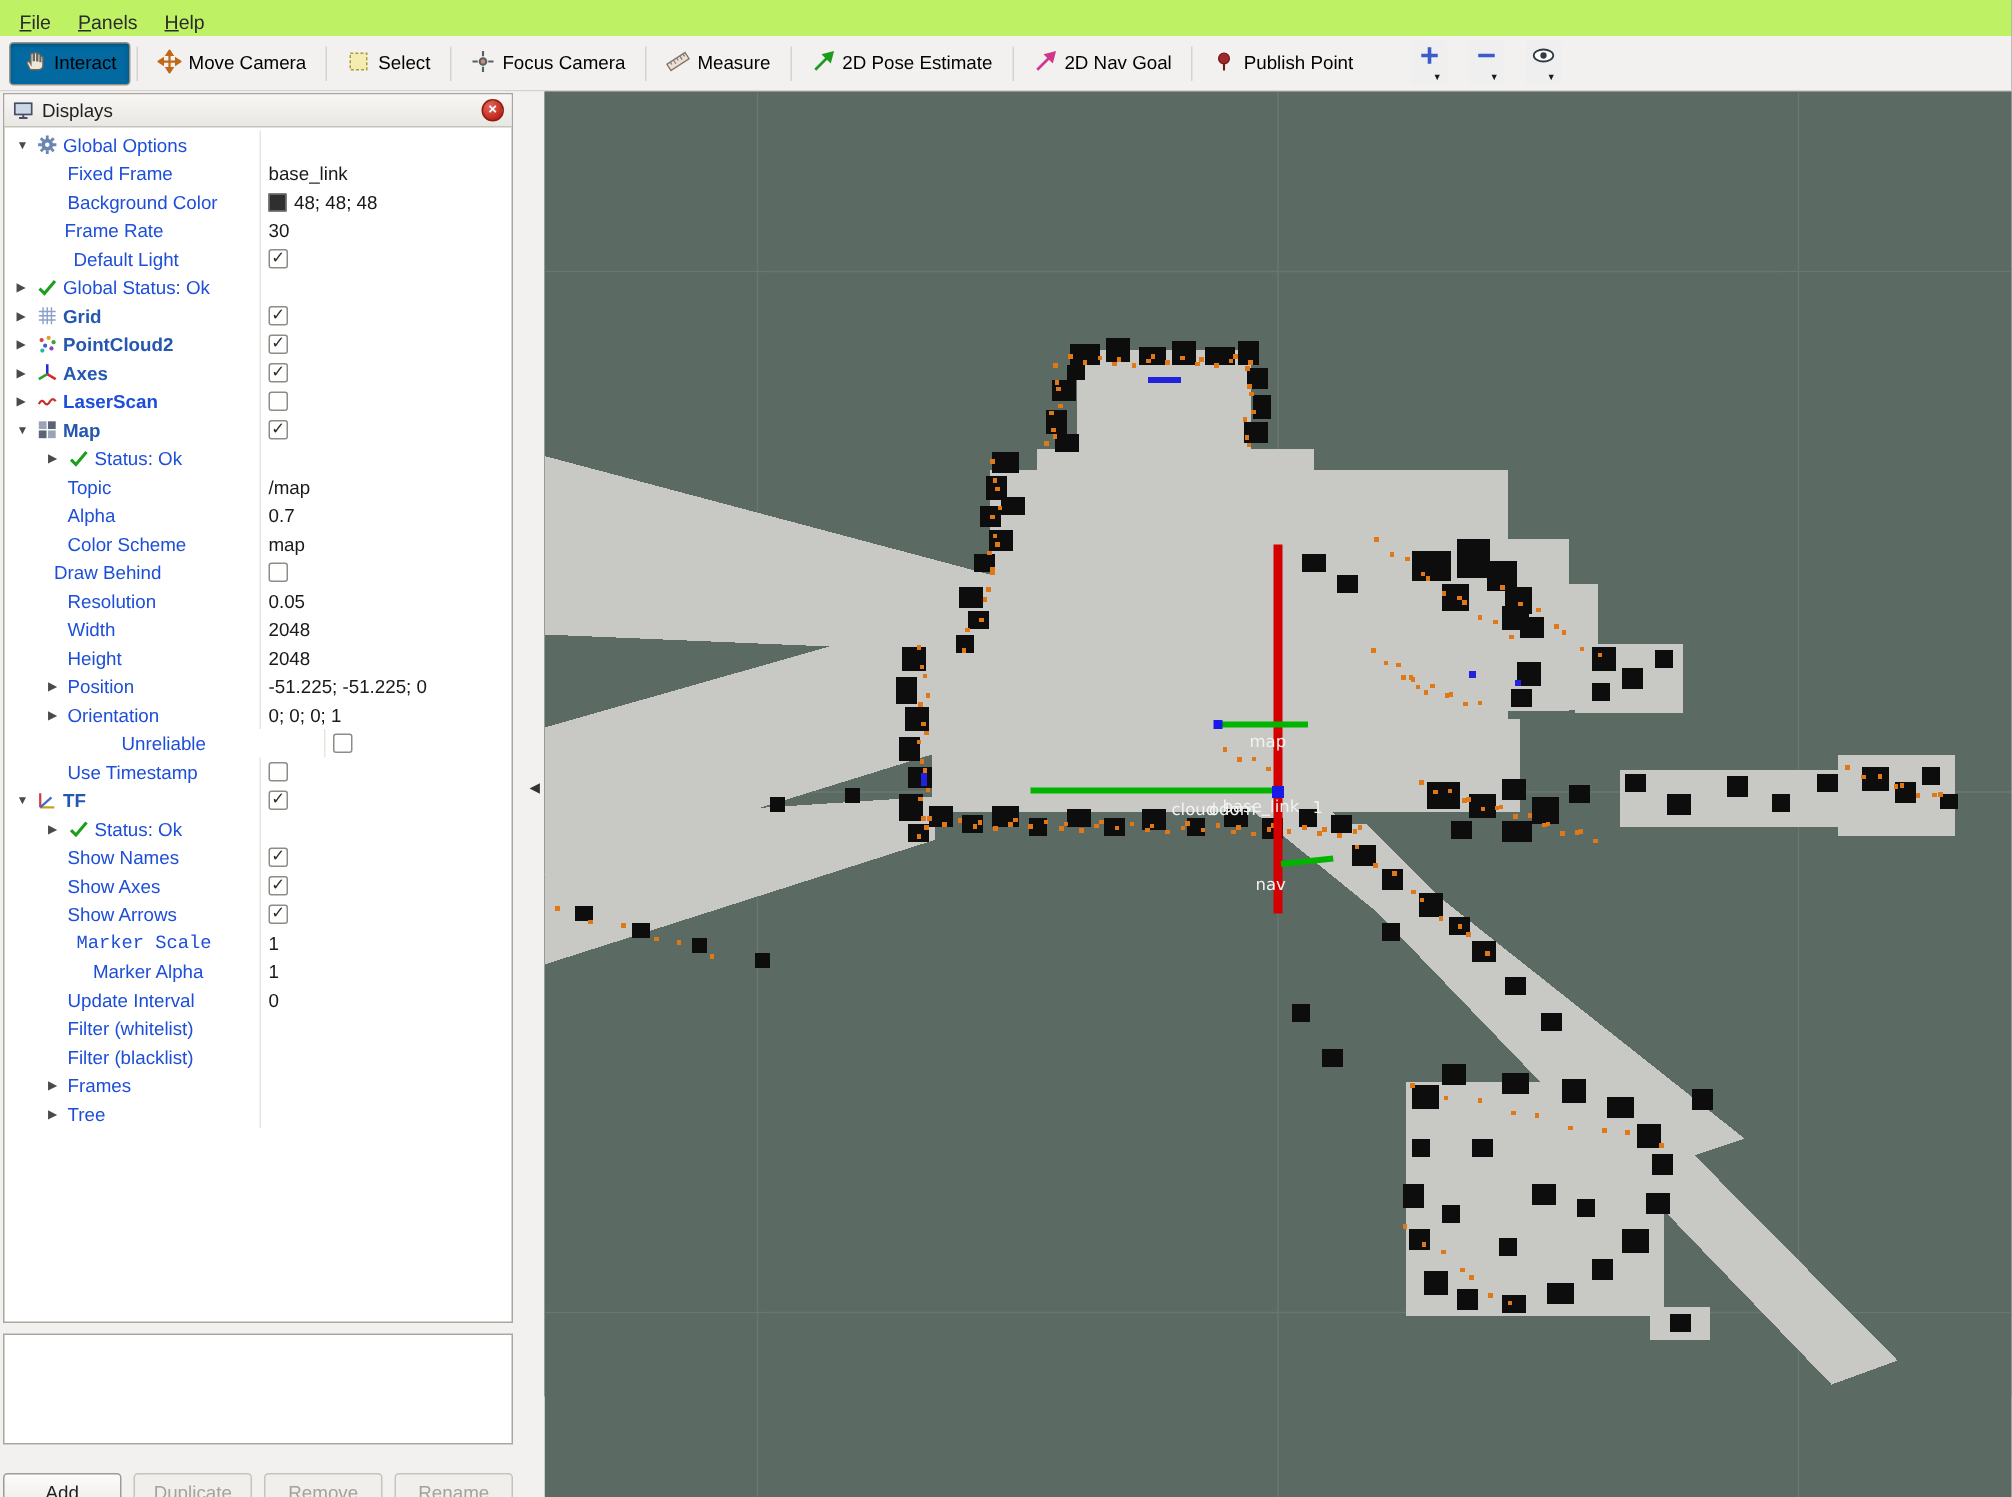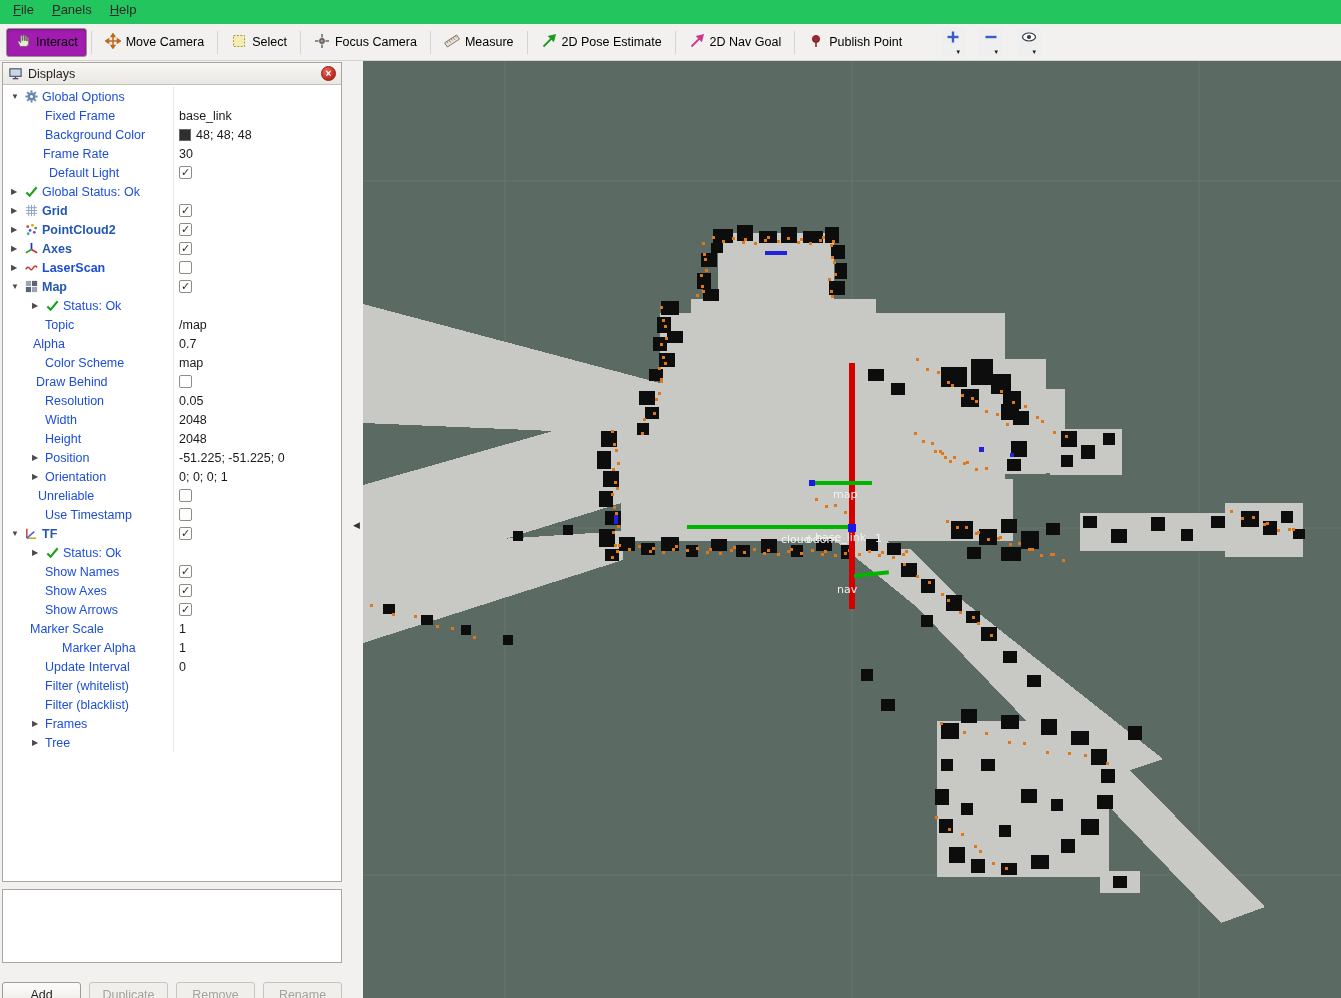--- a/index.html
+++ b/index.html
@@ -1,28 +1,28 @@
 <!DOCTYPE html>
 <html><head>
 <meta charset="utf-8">
 <style>
   *{box-sizing:border-box;margin:0;padding:0}
   html,body{width:1341px;height:998px;overflow:hidden}
   body{font-family:"Liberation Sans","DejaVu Sans",sans-serif;font-size:13px;color:#2b2b2b;background:#f2f1f0}
 
   
-  .menubar{height:24px;display:flex;align-items:flex-start;padding:0 4px;background:#22c55e}
+  .menubar{height:24px;display:flex;align-items:flex-end;padding:0 4px;background:#bef264}
   .menu-item{padding:2px 9px;cursor:default}
   .menu-item u{text-decoration:underline}
 
   
   .toolbar{height:37px;display:flex;align-items:center;padding:0 6px;background:#f2f1f0;border-bottom:1px solid #d6d3ce}
   .tool-sep{width:1px;height:23px;background:#d6d3ce;margin:0 4px;flex:none}
   .tool-btn{display:flex;align-items:center;gap:5px;padding:4px 8px;border:1px solid transparent;border-radius:3px;font-size:12.5px;white-space:nowrap;background:transparent}
-  .tool-btn.active{background:#a21caf;border-color:#98948c;box-shadow:inset 0 1px 3px rgba(0,0,0,.25)}
+  .tool-btn.active{background:#0369a1;border-color:#98948c;box-shadow:inset 0 1px 3px rgba(0,0,0,.25)}
   .tool-btn svg{flex:none}
   .extra-group{display:flex;align-items:flex-start;gap:14px;margin-left:30px}
   .extra-btn{display:flex;flex-direction:column;align-items:center;padding:1px 3px;border:1px solid transparent;border-radius:3px}
   .extra-btn .dd{font-size:6px;line-height:6px;color:#1a1a1a;align-self:flex-end;margin-top:1px}
 
   
   .main{display:flex;height:870px}
   .left-col{position:relative;width:363px;flex:none;height:937px;background:#f2f1f0;padding:1px 0 0 2px}
   .displays-panel{width:340px;height:820px;border:1px solid #a9a69f;background:#fff;display:flex;flex-direction:column}
   .panel-header{height:22px;flex:none;display:flex;align-items:center;gap:5px;padding:0 5px;background:linear-gradient(#f8f7f5,#e9e7e2);border-bottom:1px solid #c6c3bc;font-size:12.5px;color:#1f1f1f}
@@ -353,21 +353,21 @@
             <div class="trow">
               <div class="tleft" style="padding-left: 27px;">
                 <span class="expander"></span>
                 <span class="tlabel">Topic</span>
               </div>
               <div class="tval">
                 <span>/map</span>
               </div>
             </div>
             <div class="trow">
-              <div class="tleft" style="padding-left: 15px;">
+              <div class="tleft" style="padding-left: 27px;">
                 <span class="expander"></span>
                 <span class="tlabel">Alpha</span>
               </div>
               <div class="tval">
                 <span>0.7</span>
               </div>
             </div>
             <div class="trow">
               <div class="tleft" style="padding-left: 27px;">
                 <span class="expander"></span>
@@ -425,21 +425,21 @@
             <div class="trow">
               <div class="tleft" style="padding-left: 27px;">
                 <span class="expander">▶</span>
                 <span class="tlabel">Orientation</span>
               </div>
               <div class="tval">
                 <span>0; 0; 0; 1</span>
               </div>
             </div>
             <div class="trow">
-              <div class="tleft" style="padding-left: 20px;">
+              <div class="tleft" style="padding-left: 20px; margin-left: 43px;">
                 <span class="expander"></span>
                 <span class="tlabel">Unreliable</span>
               </div>
               <div class="tval">
                 <span class="checkbox"></span>
               </div>
             </div>
             <div class="trow">
               <div class="tleft" style="padding-left: 27px;">
                 <span class="expander"></span>
@@ -500,21 +500,21 @@
             <div class="trow">
               <div class="tleft" style="padding-left: 27px;">
                 <span class="expander"></span>
                 <span class="tlabel">Show Arrows</span>
               </div>
               <div class="tval">
                 <span class="checkbox">✓</span>
               </div>
             </div>
             <div class="trow">
-              <div class="tleft" style="padding-left: 12px;">
+              <div class="tleft" style="padding-left: 33px; font-family: Liberation Mono, monospace;">
                 <span class="expander"></span>
                 <span class="tlabel">Marker Scale</span>
               </div>
               <div class="tval">
                 <span>1</span>
               </div>
             </div>
             <div class="trow">
               <div class="tleft" style="padding-left: 44px;">
                 <span class="expander"></span>

